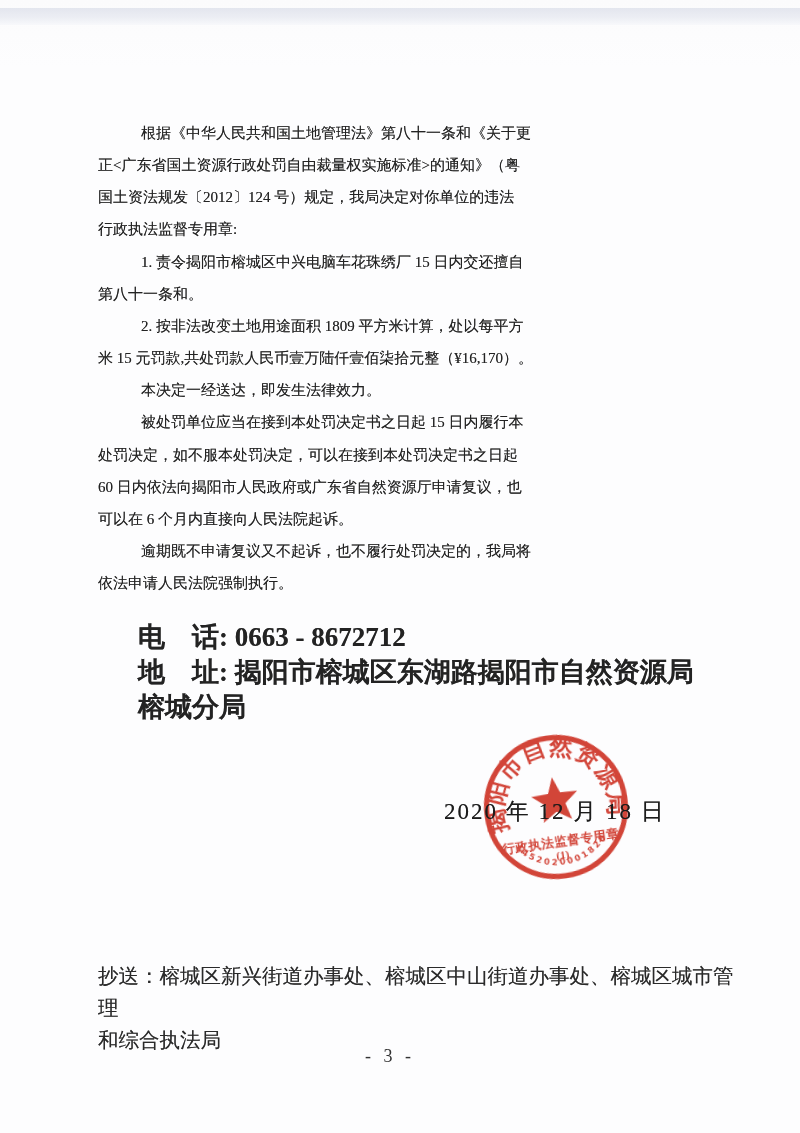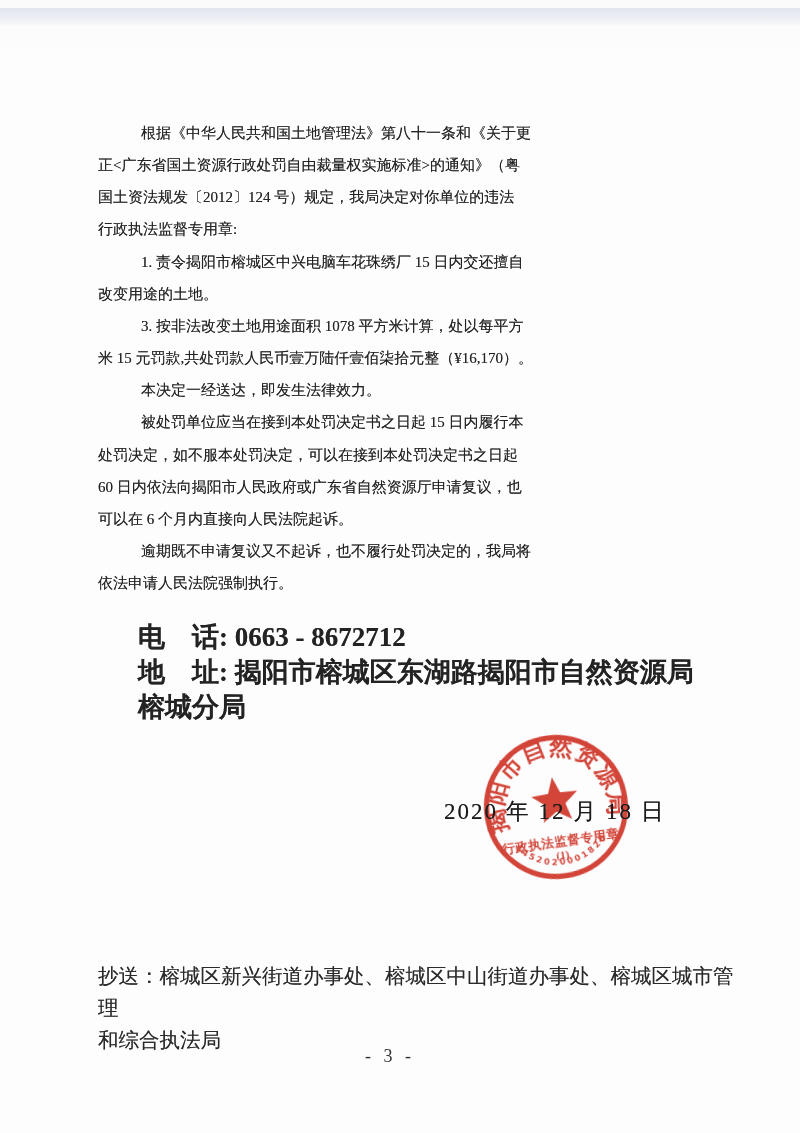--- a/index.html
+++ b/index.html
@@ -62,22 +62,22 @@
 <div class="page">
 
   <div class="scan-band"></div>
 
   <div class="body-text">
       <div class="line indent">根据《中华人民共和国土地管理法》第八十一条和《关于更</div>
       <div class="line">正&lt;广东省国土资源行政处罚自由裁量权实施标准&gt;的通知》（粤</div>
       <div class="line">国土资法规发〔2012〕124 号）规定，我局决定对你单位的违法</div>
       <div class="line">行政执法监督专用章:</div>
       <div class="line indent">1. 责令揭阳市榕城区中兴电脑车花珠绣厂 15 日内交还擅自</div>
-      <div class="line">改变用途的土地。</div>
-      <div class="line indent">3. 按非法改变土地用途面积 1078 平方米计算，处以每平方</div>
+      <div class="line">第八十一条和。</div>
+      <div class="line indent">2. 按非法改变土地用途面积 1809 平方米计算，处以每平方</div>
       <div class="line">米 15 元罚款,共处罚款人民币壹万陆仟壹佰柒拾元整（¥16,170）。</div>
       <div class="line indent">本决定一经送达，即发生法律效力。</div>
       <div class="line indent">被处罚单位应当在接到本处罚决定书之日起 15 日内履行本</div>
       <div class="line">处罚决定，如不服本处罚决定，可以在接到本处罚决定书之日起</div>
       <div class="line">60 日内依法向揭阳市人民政府或广东省自然资源厅申请复议，也</div>
       <div class="line">可以在 6 个月内直接向人民法院起诉。</div>
       <div class="line indent">逾期既不申请复议又不起诉，也不履行处罚决定的，我局将</div>
       <div class="line">依法申请人民法院强制执行。</div>
     </div>
 

